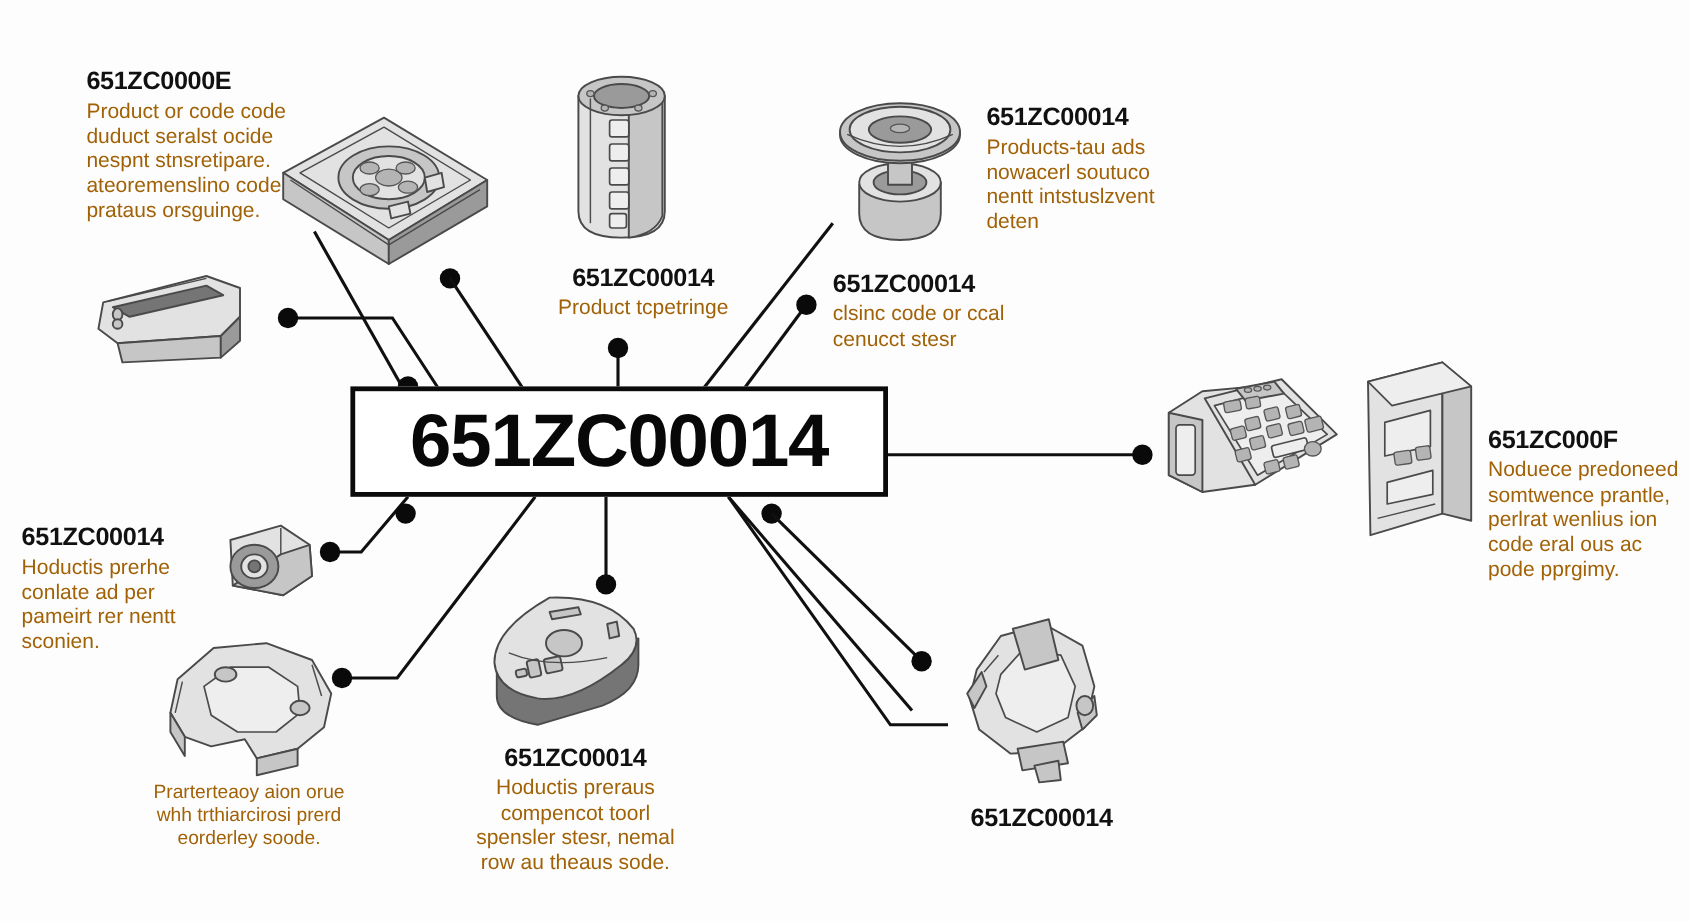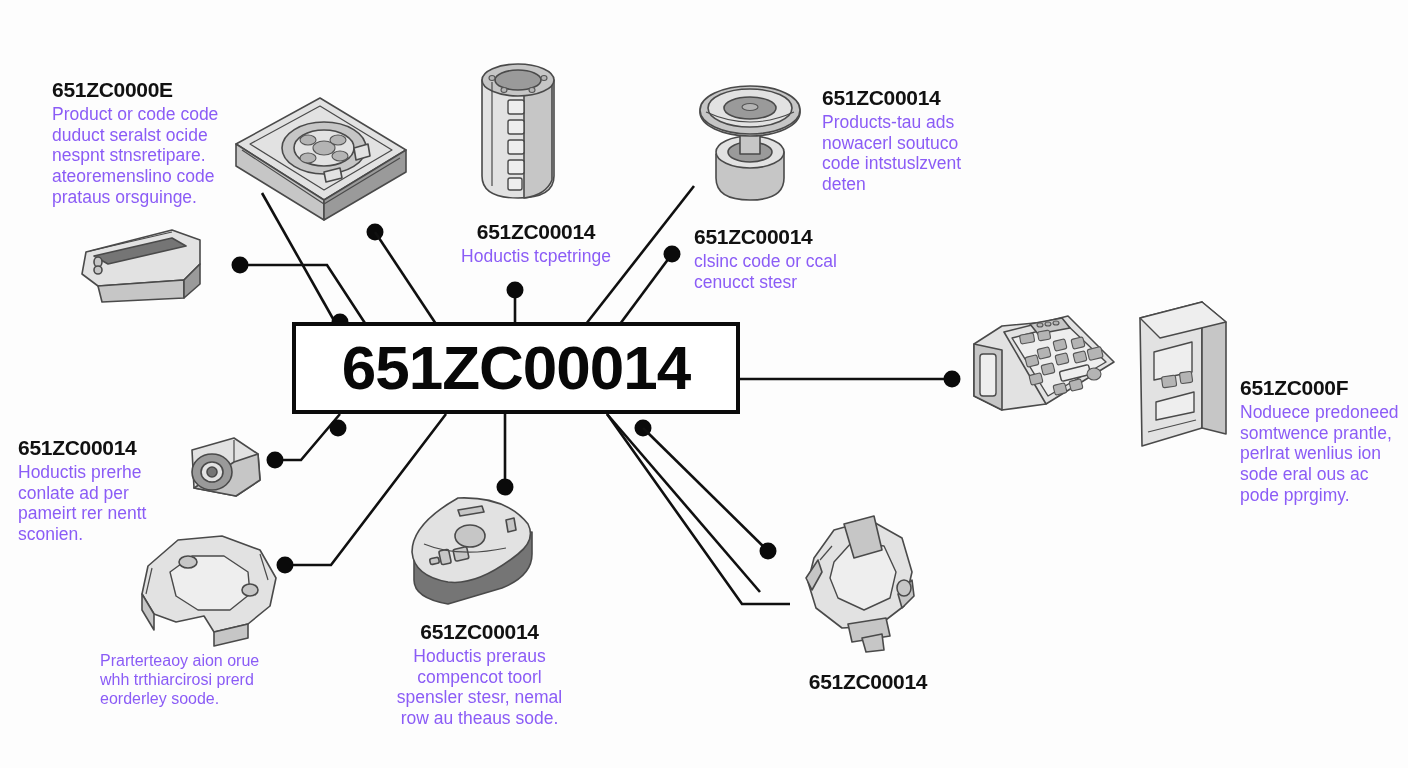--- a/index.html
+++ b/index.html
@@ -64,25 +64,25 @@
   .anno .anno-code {
     font-size: 21px;
     font-weight: bold;
     color: #111111;
     letter-spacing: -0.3px;
     margin-bottom: 2px;
     white-space: nowrap;
   }
   .anno .anno-desc {
     font-size: 17.5px;
-    color: #8b5cf6;
+    color: #a16207;
     line-height: 1.18;
     white-space: pre-line;
   }
-  .anno.small .anno-desc { font-size: 16px; }
+  .anno.small .anno-desc { font-size: 16px; text-align: center; }
   .anno.center .anno-code,
   .anno.center .anno-desc { text-align: center; }
 
   
   .part {
     position: absolute;
     z-index: 4;
   }
   .part svg { display: block; overflow: visible; }
   .ln2 { stroke: #4a4a4a; stroke-width: 1.2; fill: none; stroke-linejoin: round; }
@@ -294,62 +294,62 @@
       <rect class="f-btn" x="32" y="80" width="14" height="11" rx="2" transform="rotate(-8 39 85)"></rect>
       <rect class="f-btn" x="50" y="76" width="12" height="11" rx="2" transform="rotate(-8 56 81)"></rect>
       <path class="ln2" d="M18 136 L66 124"></path>
     </svg>
   </div>
 
   <div class="center-box">
     <span class="code">651ZC00014</span>
   </div>
 
-  <div class="anno" style="left:52px; top:56px; width:230px;margin-top:22px;">
+  <div class="anno" style="left:72px; top:56px; width:230px;">
     <div class="anno-code">651ZC0000E</div>
     <div class="anno-desc">Product or code code
 duduct seralst ocide
 nespnt stnsretipare.
 ateoremenslino code
 prataus orsguinge.</div>
   </div>
 
   <div class="anno center" style="left:436px; top:220px; width:200px;">
     <div class="anno-code">651ZC00014</div>
-    <div class="anno-desc">Hoductis tcpetringe</div>
+    <div class="anno-desc">Product tcpetringe</div>
   </div>
 
   <div class="anno" style="left:694px; top:225px; width:170px;">
     <div class="anno-code">651ZC00014</div>
     <div class="anno-desc">clsinc code or ccal
 cenucct stesr</div>
   </div>
 
   <div class="anno" style="left:822px; top:86px; width:185px;">
     <div class="anno-code">651ZC00014</div>
     <div class="anno-desc">Products-tau ads
 nowacerl soutuco
-code intstuslzvent
+nentt intstuslzvent
 deten</div>
   </div>
 
   <div class="anno" style="left:18px; top:436px; width:165px;">
     <div class="anno-code">651ZC00014</div>
     <div class="anno-desc">Hoductis prerhe
 conlate ad per
 pameirt rer nentt
 sconien.</div>
   </div>
 
-  <div class="anno" style="left:1240px; top:376px; width:160px;">
+  <div class="anno" style="left:1240px; top:355px; width:160px;">
     <div class="anno-code">651ZC000F</div>
     <div class="anno-desc">Noduece predoneed
 somtwence prantle,
 perlrat wenlius ion
-sode eral ous ac
+code eral ous ac
 pode pprgimy.</div>
   </div>
 
   <div class="anno small" style="left:100px; top:652px; width:215px;">
     <div class="anno-desc">Prarterteaoy aion orue
 whh trthiarcirosi prerd
 eorderley soode.</div>
   </div>
 
   <div class="anno center" style="left:372px; top:620px; width:215px;">

